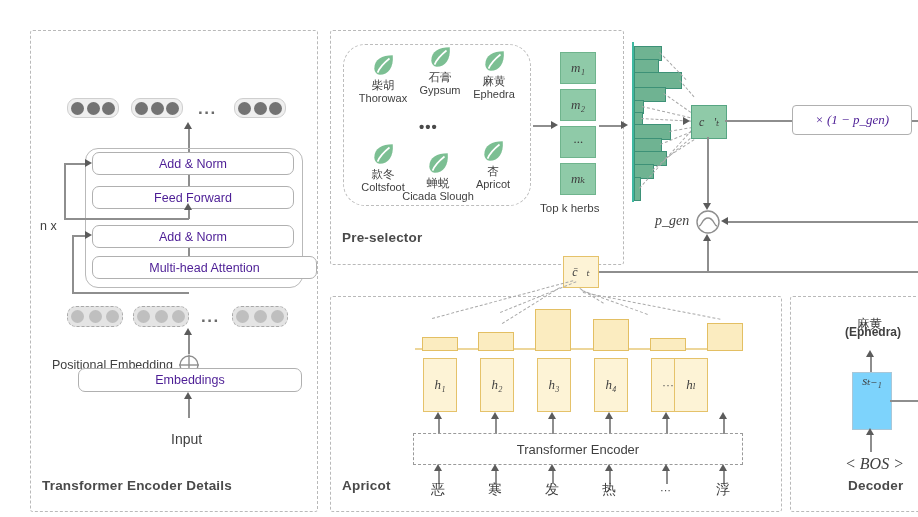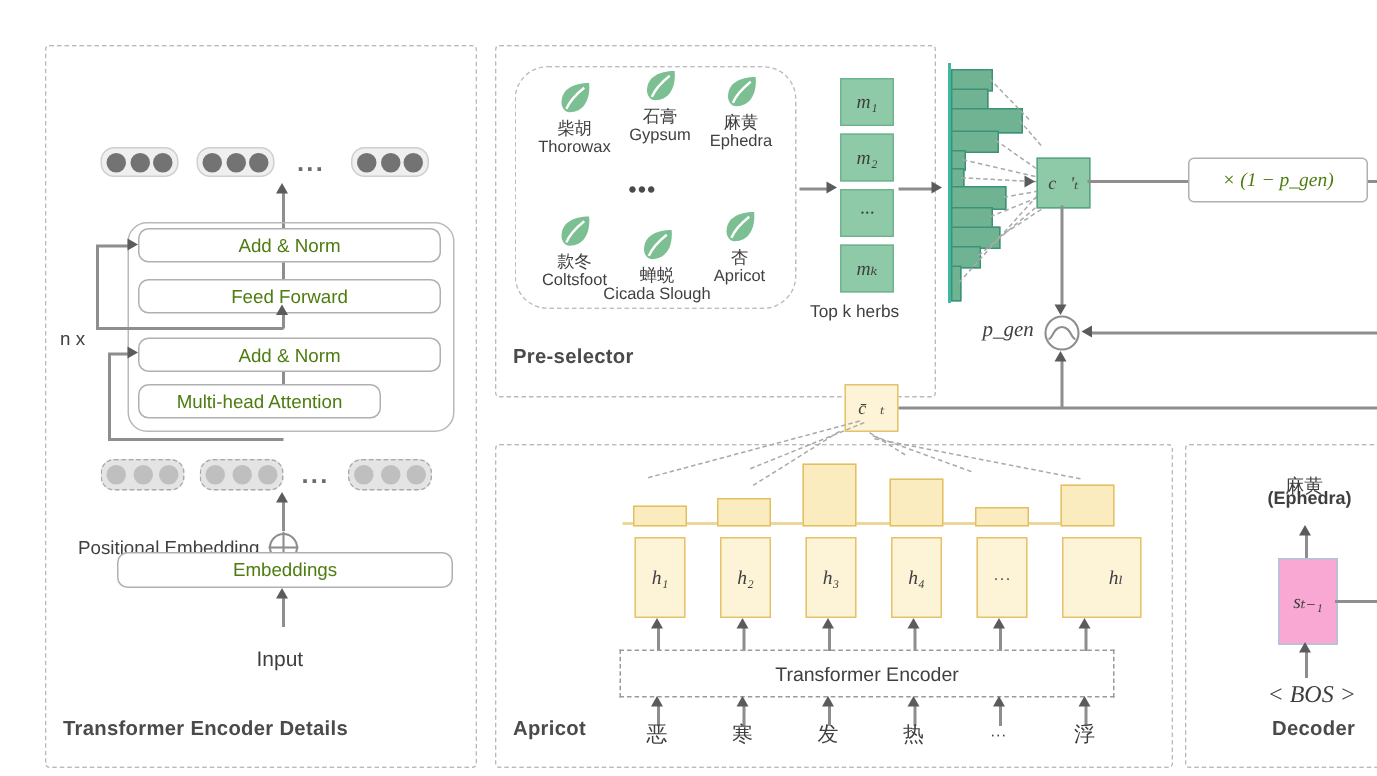--- a/index.html
+++ b/index.html
@@ -5,21 +5,21 @@
   html,body{margin:0;padding:0;background:#ffffff;}
   body{width:918px;height:517px;position:relative;overflow:hidden;
        font-family:"Liberation Sans","DejaVu Sans",sans-serif;color:#3f3f3f;}
   .abs{position:absolute;}
   
   .panel{position:absolute;border:1.5px dashed #b9b9b9;border-radius:3px;}
   .panel-label{position:absolute;font-size:13.5px;font-weight:bold;color:#4a4a4a;letter-spacing:.2px;}
   
   .box{position:absolute;box-sizing:border-box;display:flex;align-items:center;
        justify-content:center;border:1px solid #b0b0b0;border-radius:4px;background:#fff;
-       font-size:12.5px;color:#4d7c0f;}
+       font-size:12.5px;color:#4c1d95;}
   .rbox{border-radius:7px;}
   
   .vline{position:absolute;width:1.6px;background:#8e8e8e;}
   .hline{position:absolute;height:1.6px;background:#8e8e8e;}
   .arrow-up{position:absolute;width:0;height:0;border-left:4.5px solid transparent;
             border-right:4.5px solid transparent;border-bottom:7px solid #5b5b5b;}
   .arrow-right{position:absolute;width:0;height:0;border-top:4.5px solid transparent;
                border-bottom:4.5px solid transparent;border-left:7px solid #5b5b5b;}
   .arrow-left{position:absolute;width:0;height:0;border-top:4.5px solid transparent;
               border-bottom:4.5px solid transparent;border-right:7px solid #5b5b5b;}
@@ -47,22 +47,22 @@
   
   .hbar{position:absolute;background:#6fb392;border:1px solid #3d9177;}
   
   .abar{position:absolute;background:#fbecc0;border:1.3px solid #e3bf63;}
   .hbox{position:absolute;width:32px;height:52px;background:#fdf3d6;border:1.4px solid #e5c26a;
         display:flex;align-items:center;justify-content:center;font-size:13px;}
   .ctbar{position:absolute;width:34px;height:30px;background:#fdf3d6;border:1.4px solid #e5c26a;
          display:flex;align-items:center;justify-content:center;font-size:12px;}
   .ctp{position:absolute;width:34px;height:32px;background:#8fcaa8;border:1px solid #57a583;
        display:flex;align-items:center;justify-content:center;font-size:12px;}
-  .sbox{position:absolute;width:38px;height:56px;background:#f9a8d4;border:1.2px solid #a9c7d8;
-        display:flex;align-items:center;justify-content:center;font-size:13px;}
+  .sbox{position:absolute;width:38px;height:56px;background:#7dd3fc;border:1.2px solid #a9c7d8;
+        display:flex;align-items:flex-start;justify-content:center;font-size:13px;}
   .dashline{position:absolute;border-top:1.4px dashed #a9a9a9;transform-origin:0 0;height:0;}
   .dashbox{position:absolute;box-sizing:border-box;border:1.3px dashed #9a9a9a;
            display:flex;align-items:center;justify-content:center;font-size:13px;color:#3f3f3f;}
   .txt{position:absolute;font-size:12px;color:#3f3f3f;white-space:nowrap;}
   .cjk{font-family:"DejaVu Sans","Liberation Sans",sans-serif;}
 </style>
 </head>
 <body>
 
 <div class="panel" style="left:30px;top:30px;width:286px;height:480px;"></div>
@@ -95,21 +95,21 @@
 </div>
 
 <div class="vline" style="left:188px;top:128px;height:24px;"></div>
 <div class="arrow-up" style="left:184px;top:122px;"></div>
 
 <div class="abs rbox" style="left:85px;top:148px;width:216px;height:138px;border:1.3px solid #b9b9b9;border-radius:13px;"></div>
 
 <div class="box rbox" style="left:92px;top:152px;width:202px;height:23px;">Add &amp; Norm</div>
 <div class="box rbox" style="left:92px;top:186px;width:202px;height:23px;">Feed Forward</div>
 <div class="box rbox" style="left:92px;top:225px;width:202px;height:23px;">Add &amp; Norm</div>
-<div class="box rbox" style="left:92px;top:256px;width:162px;height:23px;">Multi-head Attention</div>
+<div class="box rbox" style="left:92px;top:256px;width:225px;height:23px;">Multi-head Attention</div>
 
 <div class="vline" style="left:188px;top:175px;height:11px;"></div>
 <div class="vline" style="left:188px;top:209px;height:10px;"></div>
 <div class="arrow-up" style="left:184px;top:203px;"></div>
 <div class="vline" style="left:188px;top:248px;height:8px;"></div>
 
 <div class="hline" style="left:64px;top:218px;width:125px;"></div>
 <div class="vline" style="left:64px;top:164px;height:55px;"></div>
 <div class="hline" style="left:64px;top:163px;width:22px;"></div>
 <div class="arrow-right" style="left:85px;top:159px;"></div>
@@ -306,21 +306,21 @@
 </div>
 <div class="hbox" style="left:537px;top:358px;">
   <span class="mi">h₃</span>
 </div>
 <div class="hbox" style="left:594px;top:358px;">
   <span class="mi">h₄</span>
 </div>
 <div class="hbox" style="left:651px;top:358px;">
   <span style="font-size:12px;color:#5a5a5a;">···</span>
 </div>
-<div class="hbox" style="left:708px;top:358px;padding-left:19px;">
+<div class="hbox" style="left:674px;top:358px;">
   <span class="mi">hₗ</span>
 </div>
 
 <div class="vline" style="left:438px;top:418px;height:16px;"></div>
 <div class="arrow-up" style="left:434px;top:412px;"></div>
 <div class="vline" style="left:495px;top:418px;height:16px;"></div>
 <div class="arrow-up" style="left:491px;top:412px;"></div>
 <div class="vline" style="left:552px;top:418px;height:16px;"></div>
 <div class="arrow-up" style="left:548px;top:412px;"></div>
 <div class="vline" style="left:609px;top:418px;height:16px;"></div>

